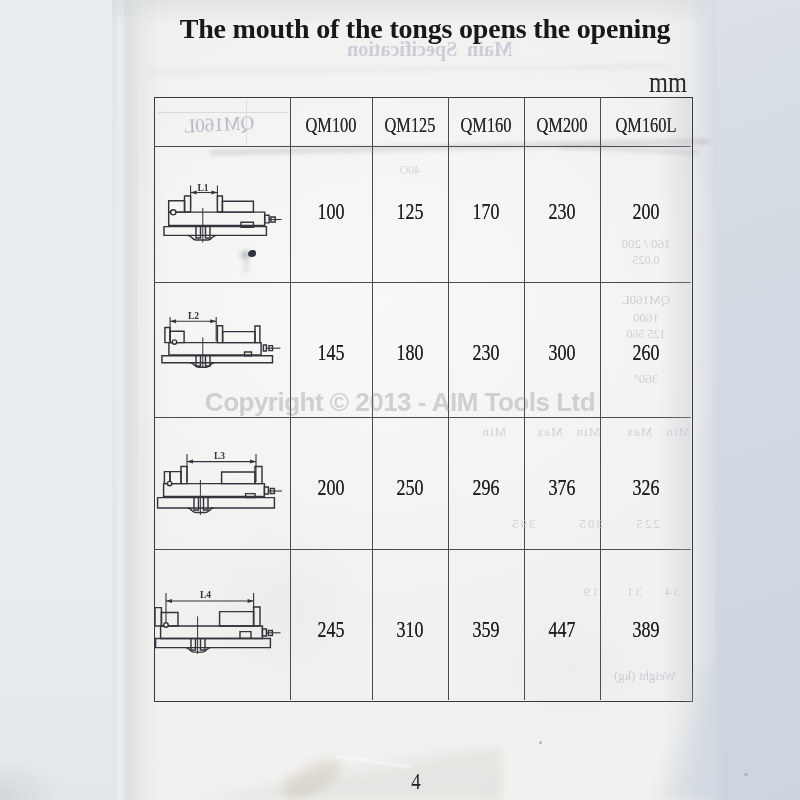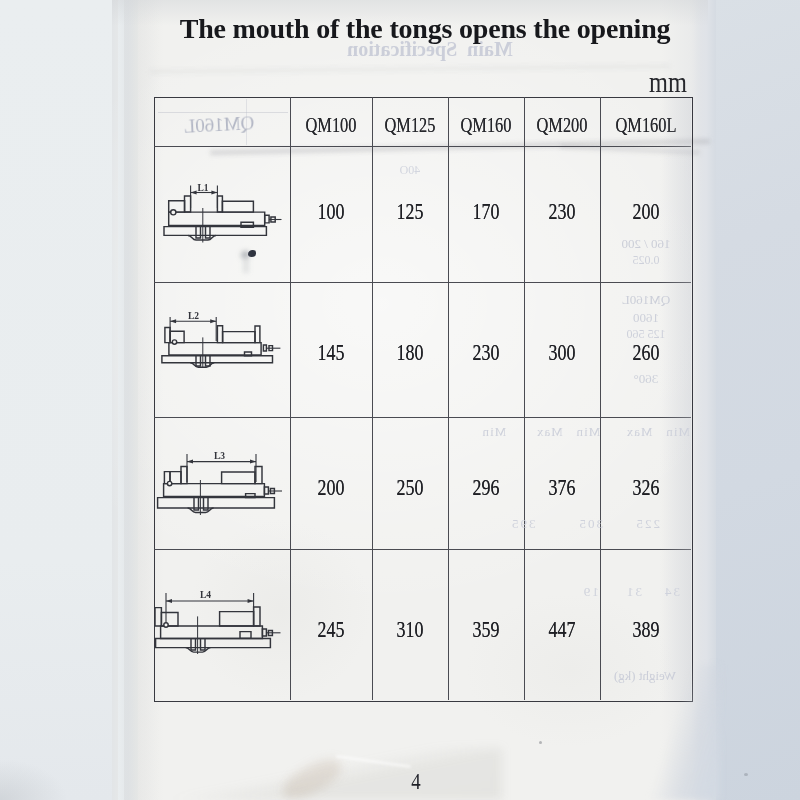--- a/index.html
+++ b/index.html
@@ -300,20 +300,21 @@
     <path d="M43,58.4 V70 H47.5 V58.4 M52.5,58.4 V70 H57 V58.4"></path>
       </g>
 
     <path d="M49.6,36.4 V74" stroke-width="1"></path>
   </svg>
 
   <div class="abs" style="left:247.5px;top:249.5px;width:8px;height:7px;background:#2e333f;border-radius:60% 40% 55% 45%;box-shadow:-7px 1px 5px rgba(120,125,135,0.5)"></div>
 
   <div class="abs" style="left:243px;top:253px;width:6px;height:20px;background:rgba(150,155,165,0.20);filter:blur(2px)"></div>
 
+  <div class="abs" style="left:0;top:387px;width:800px;text-align:center;font-family:'Liberation Sans',sans-serif;font-size:26px;font-weight:bold;color:rgba(138,140,148,0.36);letter-spacing:-0.5px;filter:blur(0.4px)">Copyright © 2013 - AIM Tools Ltd</div>
 
   <div class="abs" style="left:640px;top:665px;width:80px;height:135px;background:linear-gradient(108deg,rgba(210,216,224,0) 42%,rgba(208,214,223,0.6) 66%,rgba(210,217,226,0.95) 88%);filter:blur(3px)"></div>
 
   <div class="abs" style="left:539px;top:741px;width:3px;height:3px;border-radius:50%;background:rgba(120,122,128,0.5)"></div>
 
   <div class="abs" style="left:744px;top:773px;width:4px;height:3px;border-radius:50%;background:rgba(140,145,155,0.5)"></div>
 
   <div class="abs" style="left:415.5px;top:780.5px;transform:translate(-50%,-50%) scaleX(0.8);font-size:23.5px;color:#1e2027">4</div>
 </div>
 

